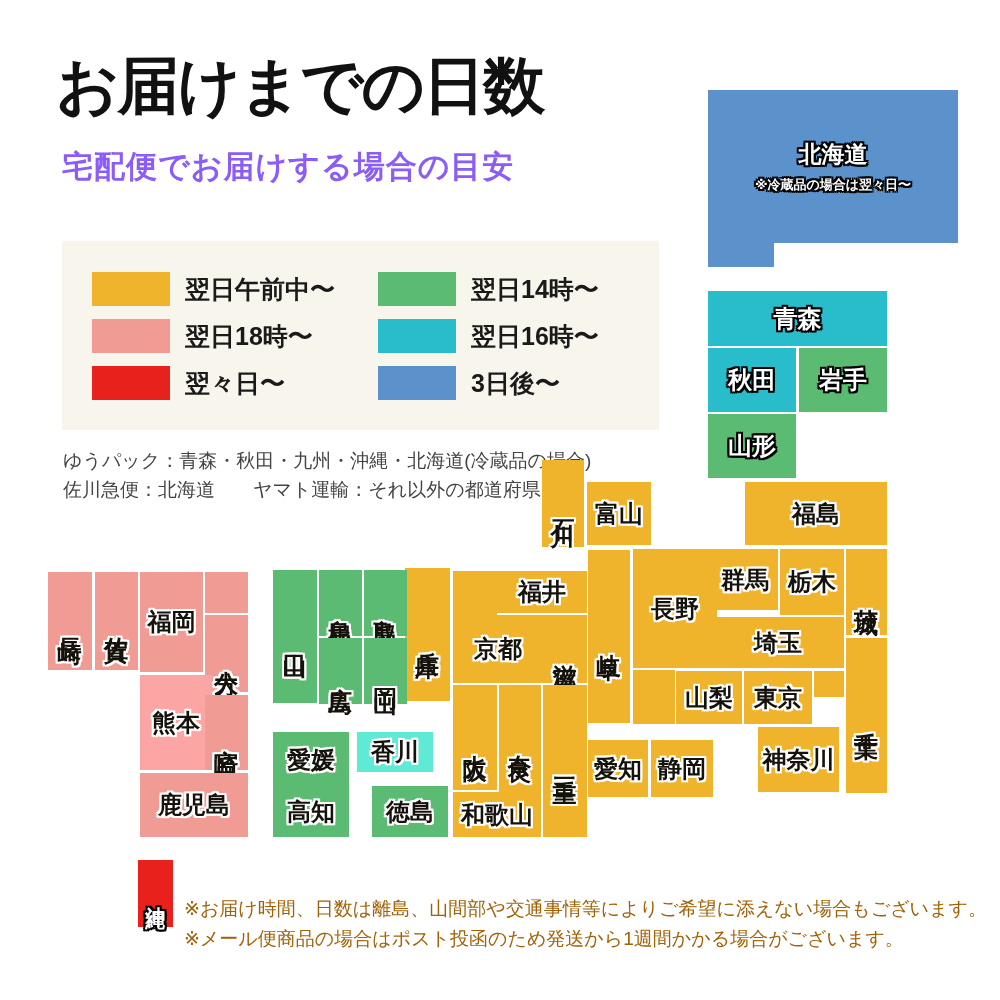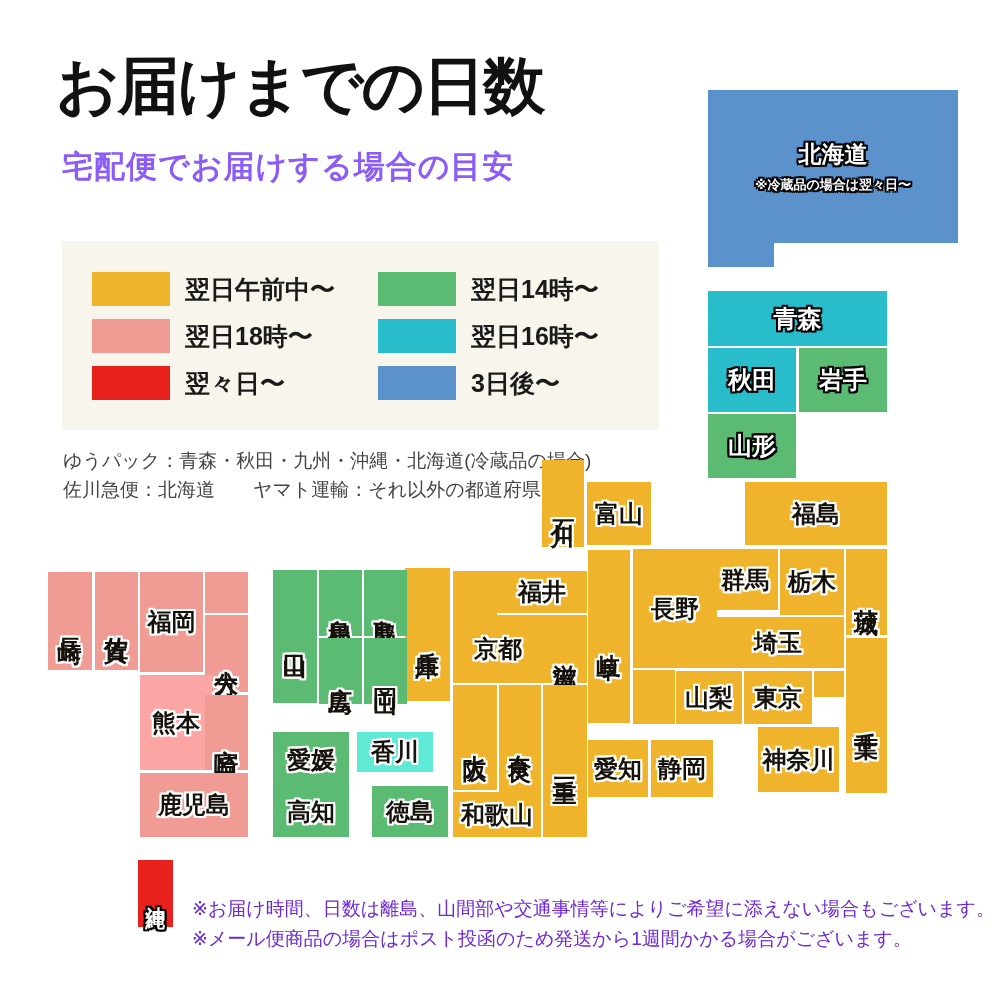--- a/index.html
+++ b/index.html
@@ -47,22 +47,22 @@
     text-shadow:-2px -2px 0 #fff,2px -2px 0 #fff,-2px 2px 0 #fff,2px 2px 0 #fff,
                 -2px 0 0 #fff,2px 0 0 #fff,0 -2px 0 #fff,0 2px 0 #fff;
   }
   .pref.light{
     color:#ffffff;
     text-shadow:-2px -2px 0 #000,2px -2px 0 #000,-2px 2px 0 #000,2px 2px 0 #000,
                 -2px 0 0 #000,2px 0 0 #000,0 -2px 0 #000,0 2px 0 #000;
   }
   .pref-note{font-size:13px;margin-top:12px;letter-spacing:0;}
   .bottom-notes{
-    position:absolute;left:192px;top:894px;
-    font-size:19px;color:#6d28d9;line-height:30px;white-space:nowrap;
+    position:absolute;left:184px;top:894px;
+    font-size:19px;color:#a16207;line-height:30px;white-space:nowrap;
   }
 </style>
 </head>
 <body>
 
 <div class="page-title">お届けまでの日数</div>
 <div class="page-subtitle">宅配便でお届けする場合の目安</div>
 
 <div class="legend-panel">
   <div class="legend-item li-0">

